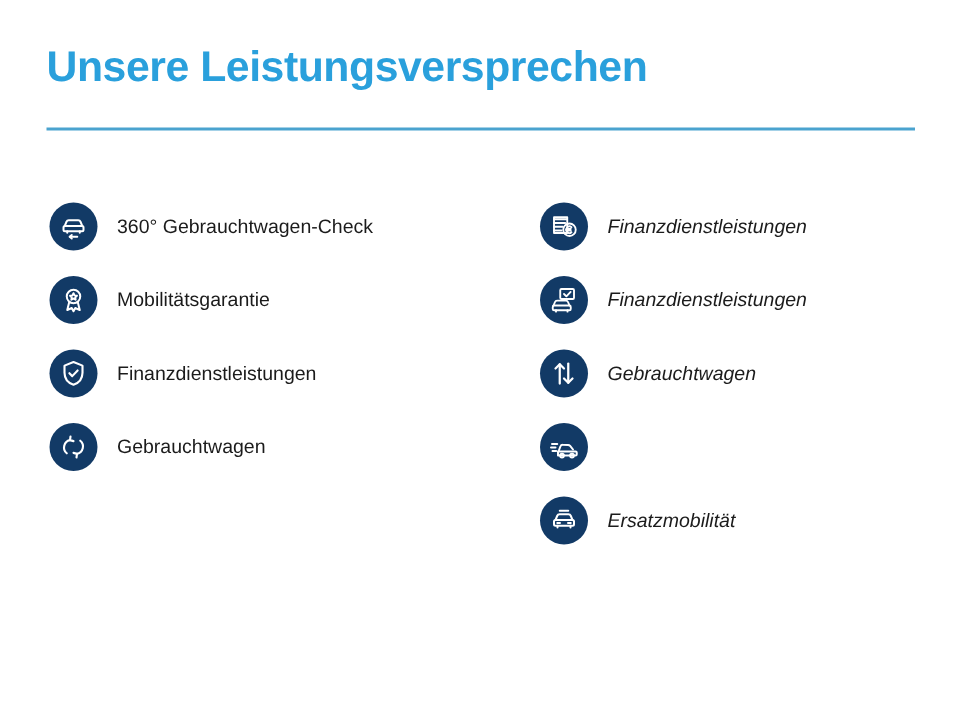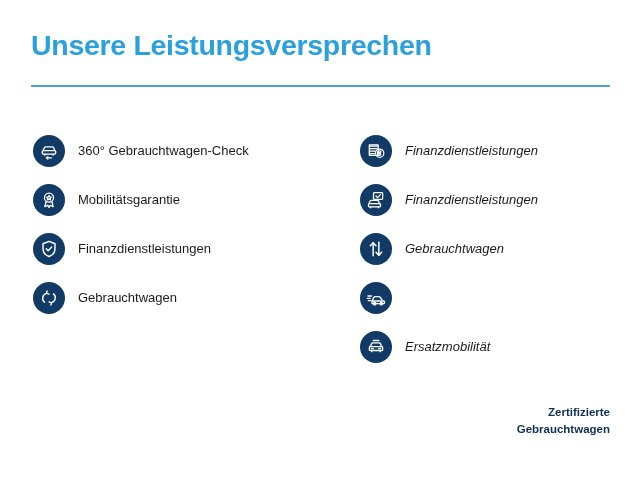--- a/index.html
+++ b/index.html
@@ -210,18 +210,14 @@
               <path d="M6.6 13.9h2.2M15.2 13.9h2.2"></path>
               <path d="M6.8 16.2v1.4M17.2 16.2v1.4"></path>
               <path d="M8.6 4.2h6.8"></path>
             </svg>
           </div>
           <div class="item-label">Ersatzmobilität</div>
         </div>
       </div>
   </div>
 
-  <div class="footer-badge">
-    <div>Zertifizierte</div>
-    <div>Gebrauchtwagen</div>
-  </div>
 
 </div>
 
 </body></html>

